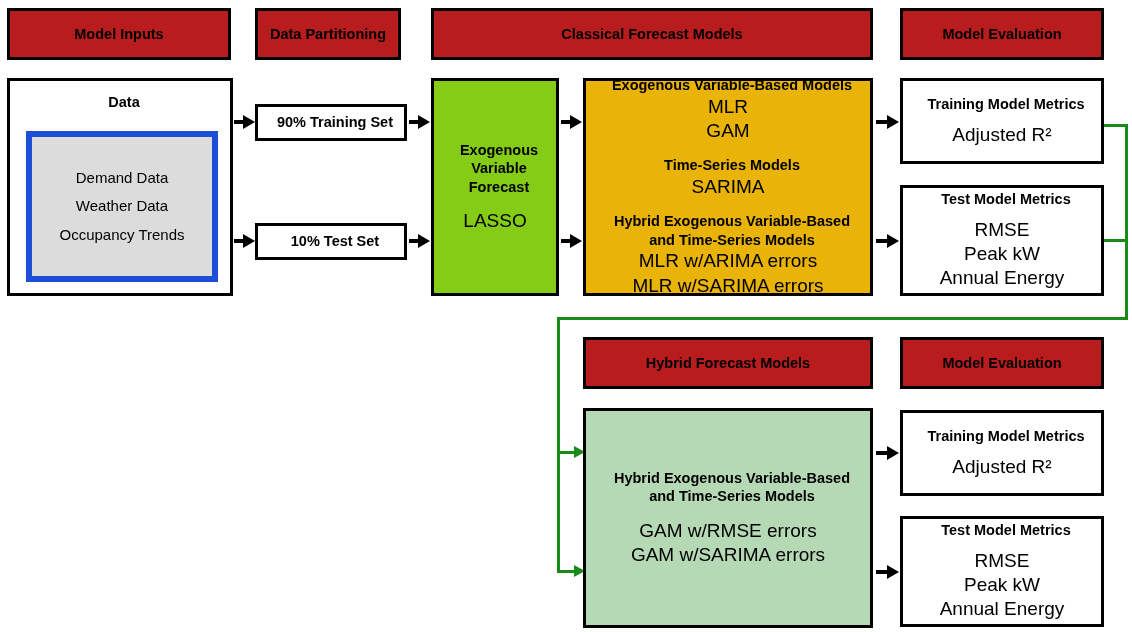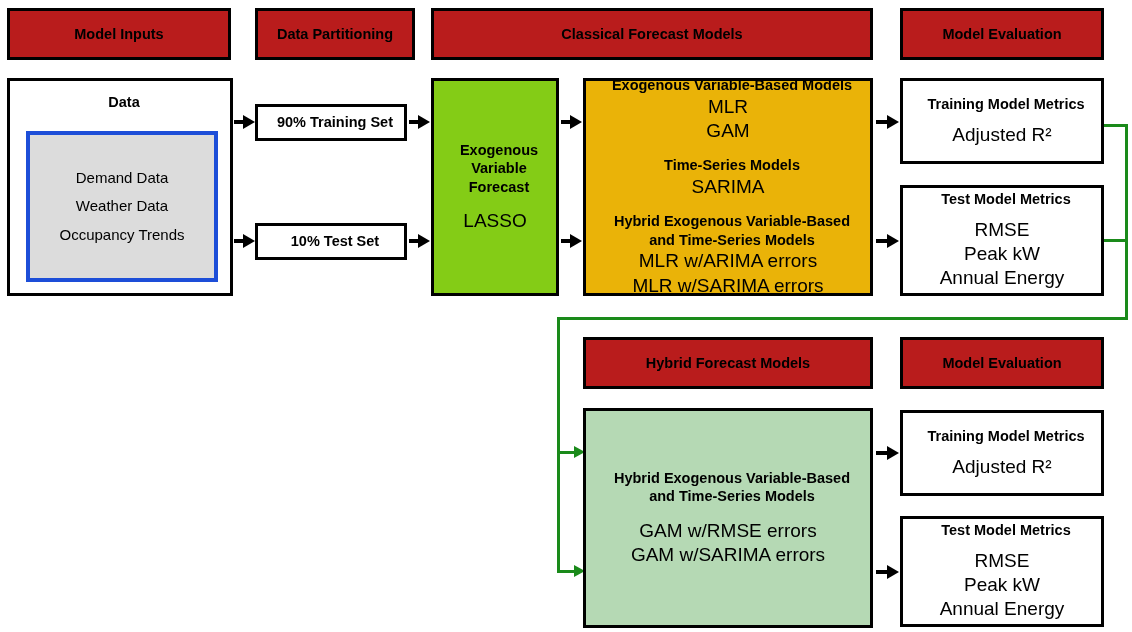--- a/index.html
+++ b/index.html
@@ -6,21 +6,21 @@
   body{font-family:"Liberation Sans", sans-serif;}
   #canvas{position:relative;width:1132px;height:632px;background:#ffffff;overflow:hidden;}
 
   .box{position:absolute;box-sizing:border-box;display:flex;align-items:center;justify-content:center;
        text-align:center;color:#000;}
   .hdr{background:#b91c1c;border:3px solid #000;font-weight:bold;font-size:14.5px;}
   .plain{background:#ffffff;border:3px solid #000;}
   .lasso{background:#84cc16;border:3px solid #000;}
   .blue{background:#eab308;border:3px solid #000;}
   .green{background:#b5d9b4;border:3px solid #000;}
-  .inner-gray{position:absolute;background:#dcdcdc;border:4px solid #1d4ed8;box-sizing:border-box;}
+  .inner-gray{position:absolute;background:#dcdcdc;border:6px solid #1d4ed8;box-sizing:border-box;}
 
   .stack{display:flex;flex-direction:column;align-items:center;justify-content:center;width:100%;}
   .b{font-weight:bold;font-size:14.5px;line-height:1.28;margin-left:8px;}
   .n{font-weight:normal;font-size:19px;line-height:1.28;}
   .n-lg{font-weight:normal;font-size:15px;line-height:1.9;}
   .gap{height:13px;}
   .gap-s{height:9px;}
 
   
   .arrow{position:absolute;height:4px;background:#000;}
@@ -36,21 +36,21 @@
 </style>
 </head>
 <body>
 
 <div id="canvas">
 
   <div class="box hdr" style="left:7px;top:8px;width:224px;height:52px;">
     <span>Model Inputs</span>
   </div>
 
-  <div class="box hdr" style="left:255px;top:8px;width:160px;height:52px;">
+  <div class="box hdr" style="left:255px;top:8px;width:146px;height:52px;">
     <span>Data Partitioning</span>
   </div>
 
   <div class="box hdr" style="left:431px;top:8px;width:442px;height:52px;">
     <span>Classical Forecast Models</span>
   </div>
 
   <div class="box hdr" style="left:900px;top:8px;width:204px;height:52px;">
     <span>Model Evaluation</span>
   </div>

